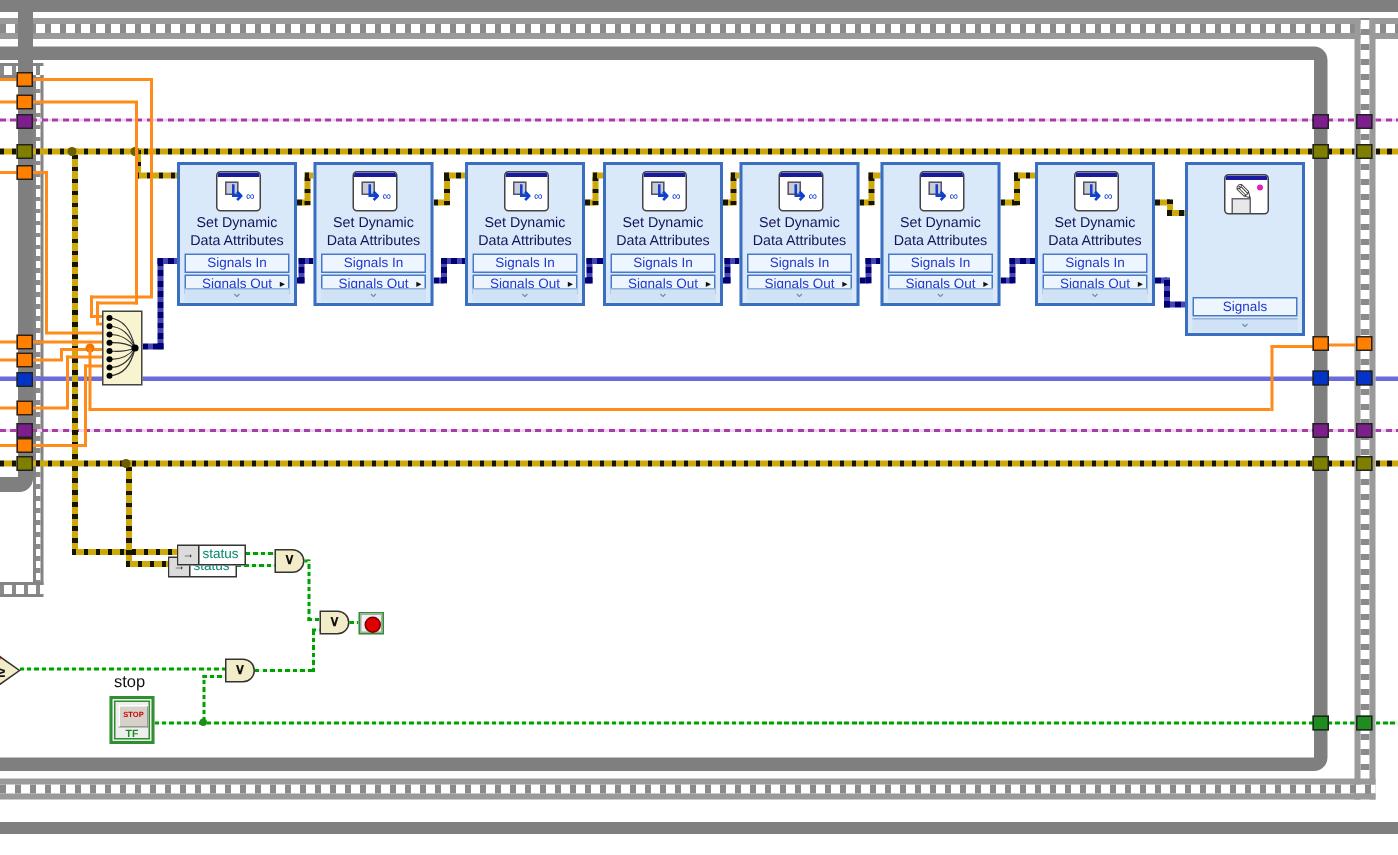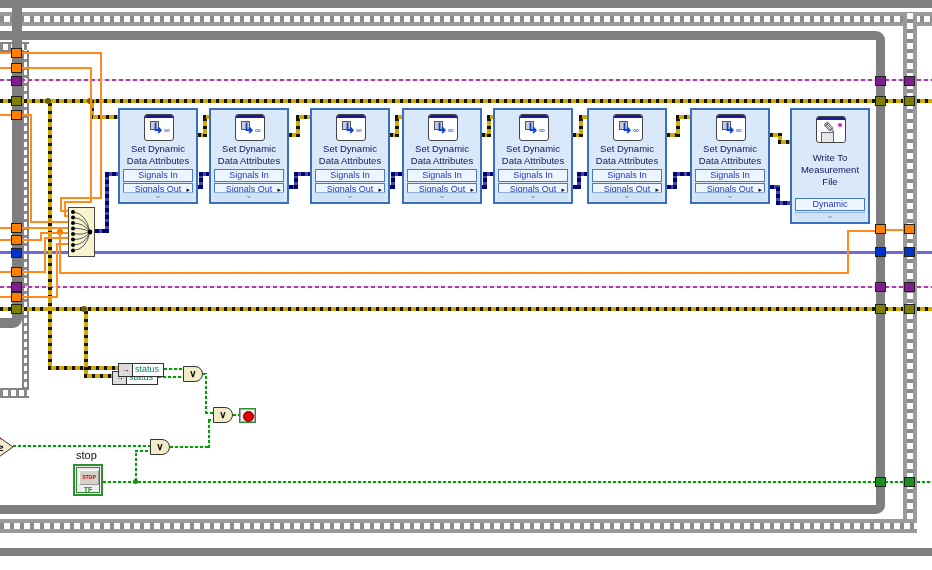--- a/index.html
+++ b/index.html
@@ -406,26 +406,21 @@
     </div>
     </div>
 
   <div class="ab xvi" style="left:790px;top:108px;width:80px;height:116px;">
     <span class="icon" style="top:6px;">
       <span class="bar"></span>
       <span class="ab" style="left:4px;top:15px;width:11px;height:9px;background:#e8e8e8;border:1px solid #667;"></span>
       <span class="ab" style="left:6px;top:2px;font-size:15px;color:#333;">✎</span>
       <span class="ab" style="left:21px;top:6px;width:4px;height:4px;border-radius:50%;background:#e020c0;"></span>
     </span>
-    <span class="ttl" style="top:42px;">
-      <span>Write To</span><br>
-      <span>Measurement</span><br>
-      <span>File</span>
-    </span>
-    <span class="row" style="top:88px;"><span>Dynamic</span></span>
+    <span class="row" style="top:88px;"><span>Signals</span></span>
     <span class="chev"><span>⌄</span></span>
 
     <i class="arr ab" style="left:-7px;top:109px;border-left-color:#0a8a0a;"></i>
     <i class="arr ab" style="left:-7px;top:-1px;border-left-color:#0a8a0a;"></i>
     <i class="arr ab" style="left:-7px;top:8px;border-left-color:#0a8a0a;"></i>
     <i class="arr ab" style="left:-7px;top:17px;border-left-color:#dd22dd;"></i>
     <i class="arr ab" style="left:-7px;top:31px;border-left-color:#b89000;"></i>
     <i class="arr ab" style="right:-6px;top:2px;border-left-color:#0a8a0a;"></i>
     <i class="arr ab" style="right:-6px;top:30px;border-left-color:#0a8a0a;"></i>
     <i class="arr ab" style="right:-6px;top:46px;border-left-color:#0a8a0a;"></i>

